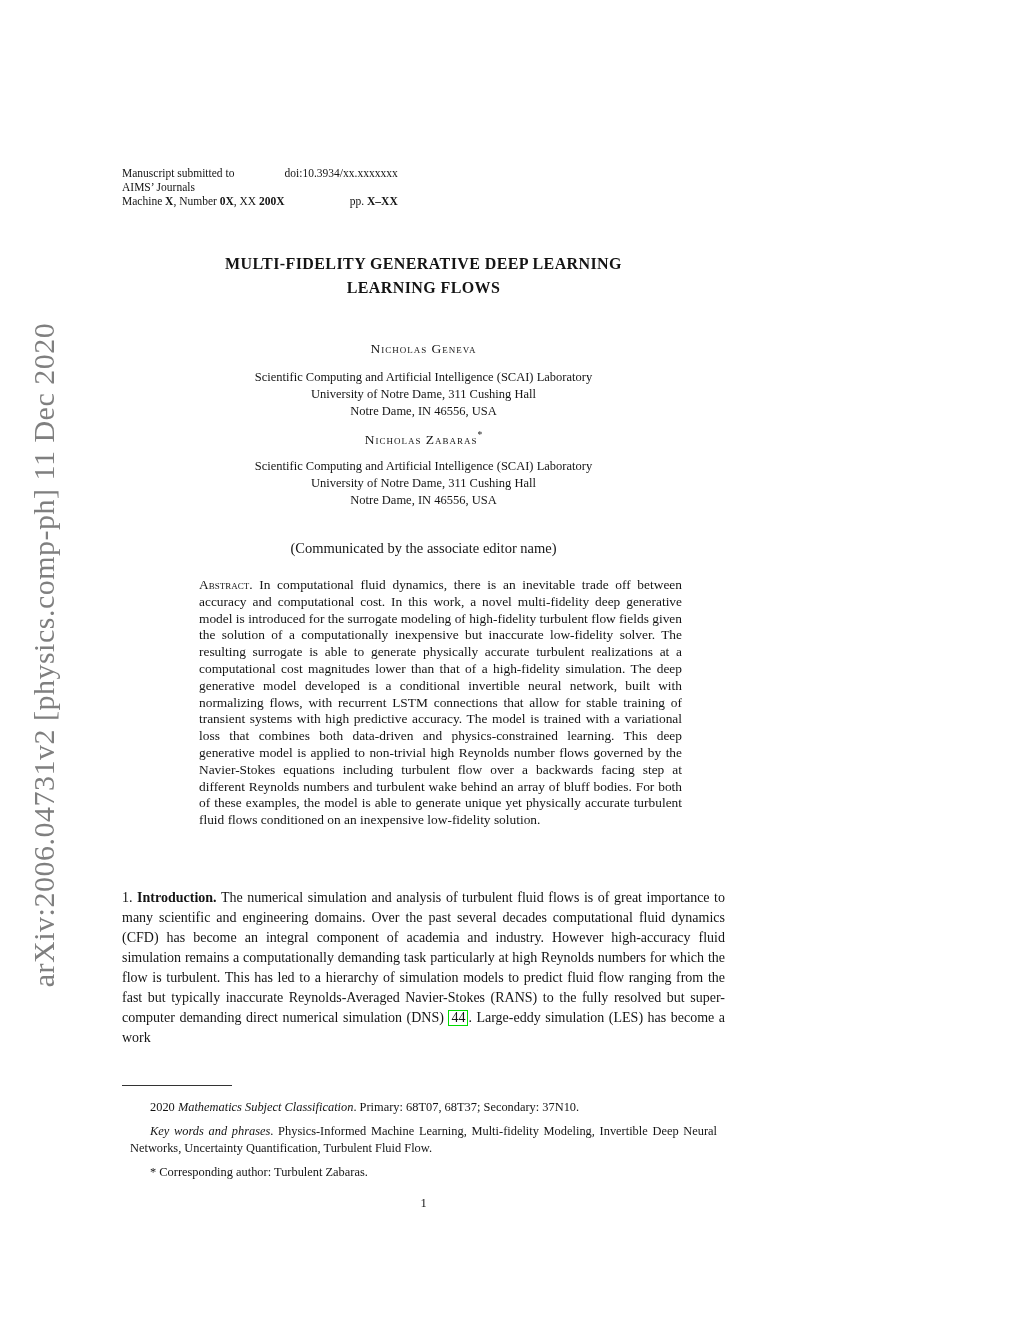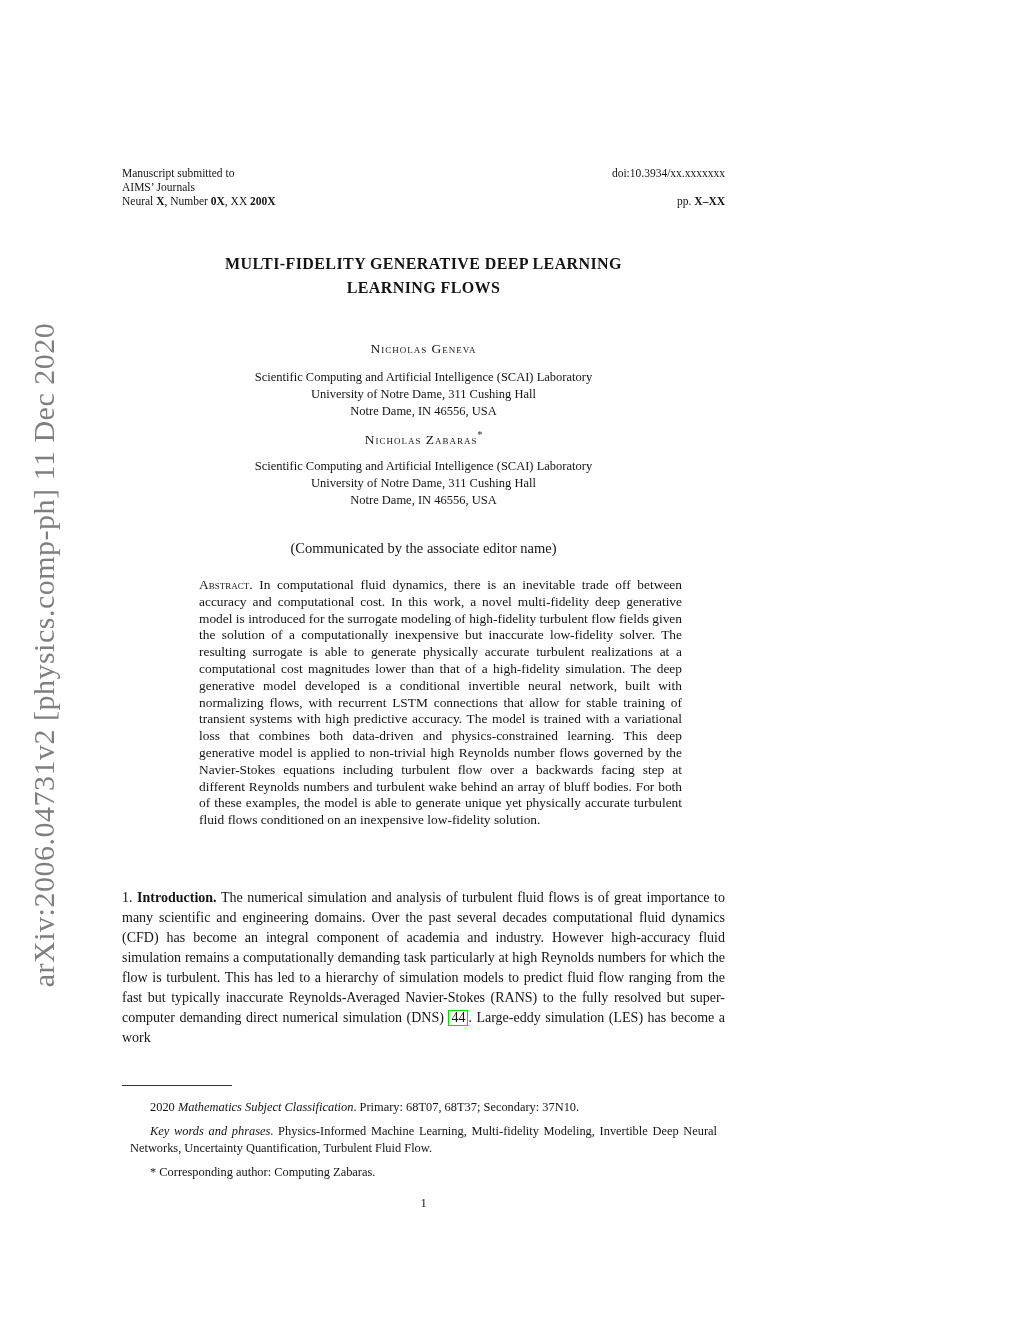--- a/index.html
+++ b/index.html
@@ -32,21 +32,21 @@
     color: var(--watermark-gray);
   }
 
   
   .journal-header {
     position: absolute;
     top: 167px;
     left: 122px;
     width: 603px;
     display: flex;
-    justify-content: space-between;
+    justify-content: flex-start;
     font-size: 11.5px;
     line-height: 13.8px;
   }
   .journal-header .right { text-align: right; }
   .journal-header .spacer { height: 13.8px; }
   .b { font-weight: bold; }
 
   .paper-title {
     position: absolute;
     top: 252px;
@@ -155,21 +155,21 @@
 <body>
 
 <div class="page">
 
   <div class="watermark">arXiv:2006.04731v2 [physics.comp-ph] 11 Dec 2020</div>
 
   <div class="journal-header">
     <div class="left">
       <div>Manuscript submitted to</div>
       <div>AIMS’ Journals</div>
-      <div><span>Neural </span><span class="b">X</span><span>, Number </span><span class="b">0X</span><span>, XX </span><span class="b">200X</span></div>
+      <div><span>Machine </span><span class="b">X</span><span>, Number </span><span class="b">0X</span><span>, XX </span><span class="b">200X</span></div>
     </div>
     <div class="right">
       <div>doi:10.3934/xx.xxxxxxx</div>
       <div class="spacer"></div>
       <div><span>pp. </span><span class="b">X–XX</span></div>
     </div>
   </div>
 
   <div class="paper-title">
     <div>MULTI-FIDELITY GENERATIVE DEEP LEARNING</div>
@@ -194,18 +194,18 @@
 
   <div class="abstract"><span class="abstract-label">Abstract.</span> <span>In computational fluid dynamics, there is an inevitable trade off between accuracy and computational cost. In this work, a novel multi-fidelity deep generative model is introduced for the surrogate modeling of high-fidelity turbulent flow fields given the solution of a computationally inexpensive but inaccurate low-fidelity solver. The resulting surrogate is able to generate physically accurate turbulent realizations at a computational cost magnitudes lower than that of a high-fidelity simulation. The deep generative model developed is a conditional invertible neural network, built with normalizing flows, with recurrent LSTM connections that allow for stable training of transient systems with high predictive accuracy. The model is trained with a variational loss that combines both data-driven and physics-constrained learning. This deep generative model is applied to non-trivial high Reynolds number flows governed by the Navier-Stokes equations including turbulent flow over a backwards facing step at different Reynolds numbers and turbulent wake behind an array of bluff bodies. For both of these examples, the model is able to generate unique yet physically accurate turbulent fluid flows conditioned on an inexpensive low-fidelity solution.</span></div>
 
   <div class="intro"><span>1. </span><span class="section-heading">Introduction.</span><span> The numerical simulation and analysis of turbulent fluid flows is of great importance to many scientific and engineering domains. Over the past several decades computational fluid dynamics (CFD) has become an integral component of academia and industry. However high-accuracy fluid simulation remains a computationally demanding task particularly at high Reynolds numbers for which the flow is turbulent. This has led to a hierarchy of simulation models to predict fluid flow ranging from the fast but typically inaccurate Reynolds-Averaged Navier-Stokes (RANS) to the fully resolved but super-computer demanding direct numerical simulation (DNS) </span><a class="citation" href="#">44</a><span>. Large-eddy simulation (LES) has become a work</span></div>
 
   <div class="footnote-rule"></div>
 
   <div class="footnotes">
     <p><span>2020 </span><span class="fn-italic">Mathematics Subject Classification</span><span>. Primary: 68T07, 68T37; Secondary: 37N10.</span></p>
     <p><span class="fn-italic">Key words and phrases</span><span>. Physics-Informed Machine Learning, Multi-fidelity Modeling, Invertible Deep Neural Networks, Uncertainty Quantification, Turbulent Fluid Flow.</span></p>
-    <p>* Corresponding author: Computing Zabaras.</p>
+    <p>* Corresponding author: Turbulent Zabaras.</p>
   </div>
 
   <div class="page-number">1</div>
 
 </div>
 
 </body></html>

